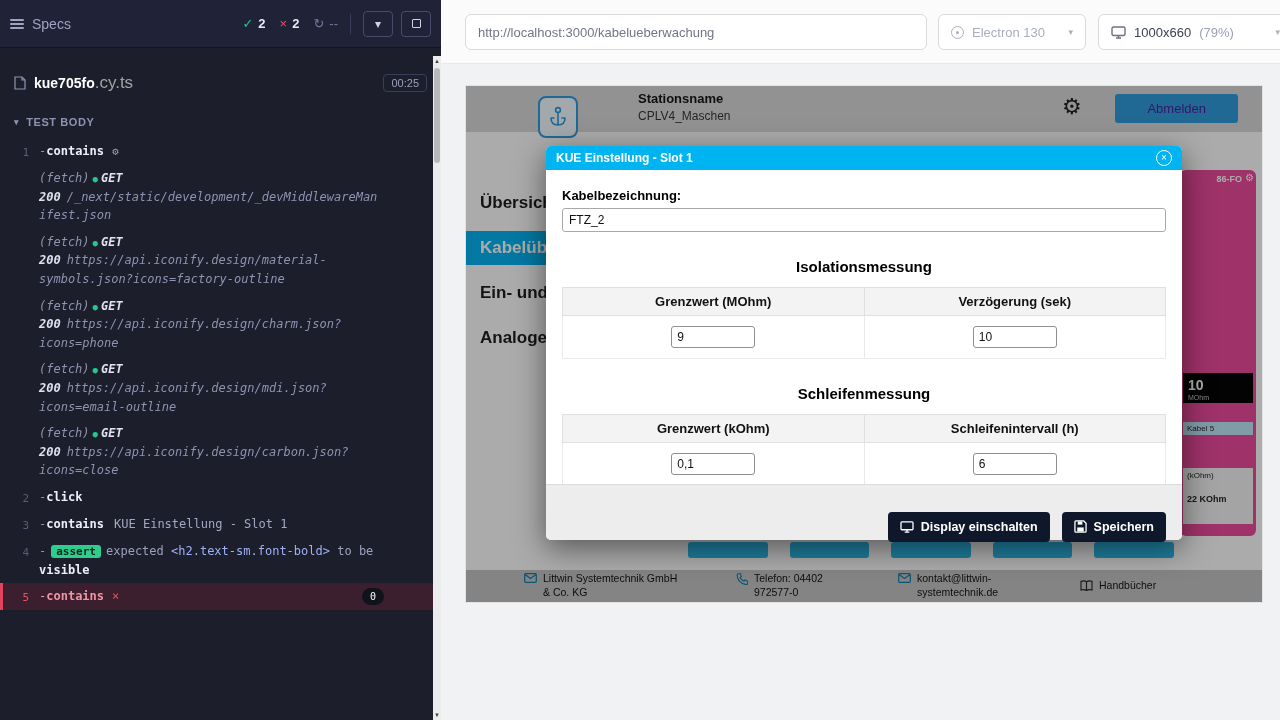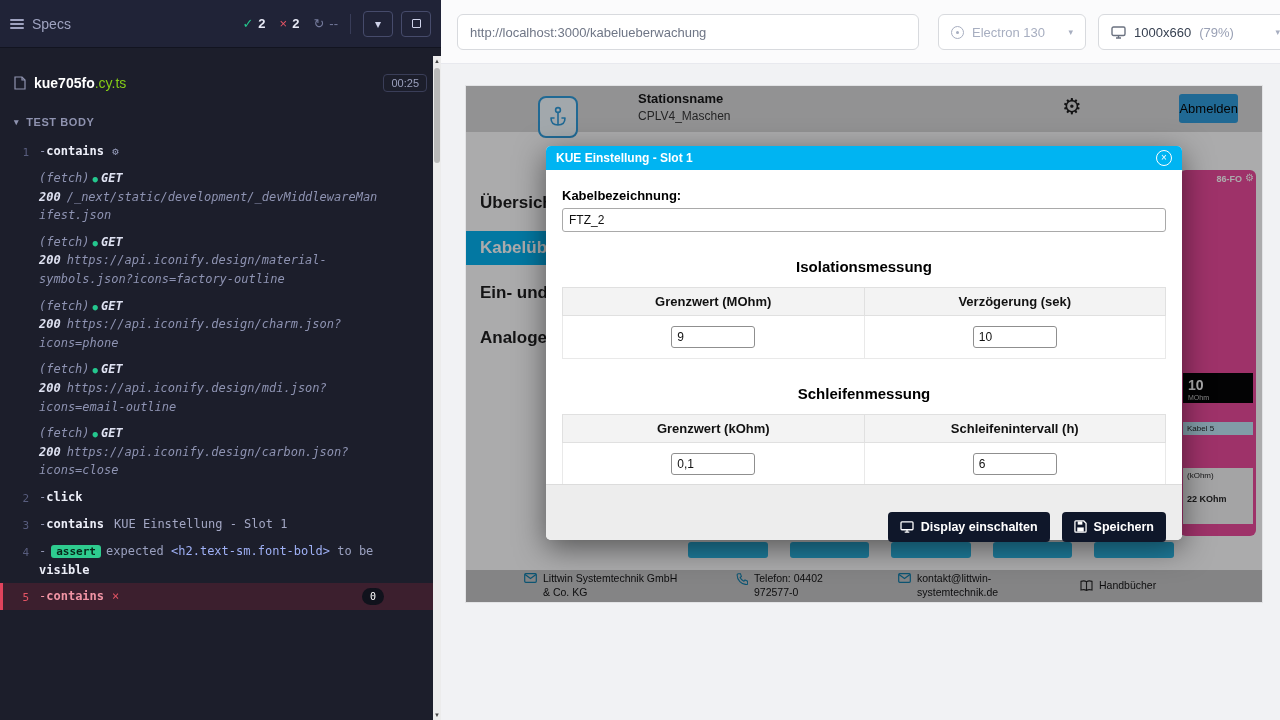--- a/index.html
+++ b/index.html
@@ -17,21 +17,21 @@
   .stat { display:flex; align-items:center; gap:5px; font-weight:bold; color:#e8eaf6; }
   .stat .ic { font-weight:normal; font-size:13px; }
   .pass .ic { color:#24c78e; } .failst .ic { color:#e45464; } .pend { color:#747a9b; font-weight:normal; }
   .vdiv { width:1px; height:20px; background:#383c58; margin:0 12px; }
   .ctrls { display:flex; gap:8px; }
   .ctrl { width:30px; height:26px; border:1px solid #464b6b; border-radius:4px; display:flex; align-items:center; justify-content:center; color:#cfd3ea; font-size:12px; cursor:pointer; }
   .stopsq { width:9px; height:9px; border:1.5px solid #cfd3ea; border-radius:1px; display:block; }
 
   .spec-row { display:flex; align-items:center; gap:8px; padding:0 14px; margin-top:18px; height:34px; }
   .spec-name { font-size:14px; font-weight:bold; color:#fff; }
-  .spec-ext { font-size:14px; color:#84cc16; }
+  .spec-ext { font-size:17px; color:#a3a3a3; }
   .spec-time { margin-left:auto; border:1px solid #3a3e58; border-radius:4px; padding:2px 7px; font-size:11px; color:#9ba0bd; }
 
   .testbody { margin-top:10px; padding:6px 14px; color:#8f93b0; font-size:11px; font-weight:bold; letter-spacing:0.6px; display:flex; align-items:center; gap:7px; cursor:pointer; }
   .tb-chev { font-size:9px; color:#8f93b0; }
 
   .cmdlog { font-family:"DejaVu Sans Mono",monospace; font-size:12px; line-height:1.55; padding-top:4px; }
   .cmd { display:flex; padding:4px 8px 4px 0; border-left:3px solid transparent; cursor:pointer; }
   .num { width:26px; flex:none; text-align:right; margin-right:10px; color:#585d7e; font-size:11px; padding-top:2px; }
   .cmd-body { flex:1; min-width:0; max-width:345px; color:#e8eaf6; }
   .dash { color:#8f93b0; }
@@ -54,39 +54,39 @@
   .countbadge { margin-left:auto; background:#10121c; color:#fff; border-radius:9px; padding:0 8px; height:17px; line-height:17px; font-size:10px; align-self:center; font-style:normal; }
 
   .rep-scroll { position:absolute; left:433px; top:56px; width:8px; bottom:0; background:#ececec; }
   .scr-arrow { position:absolute; left:0; width:8px; height:10px; color:#444; font-size:6px; text-align:center; line-height:10px; }
   .scr-up { top:0; } .scr-dn { bottom:0; }
   .scr-thumb { position:absolute; left:1px; top:12px; width:6px; height:95px; background:#b9b9b9; border-radius:3px; }
 
   
   .main { position:absolute; left:441px; top:0; right:0; bottom:0; background:#f1f2f4; }
   .topbar { position:absolute; left:0; top:0; right:0; height:64px; background:#fbfbfc; border-bottom:1px solid #e8e9ee; }
-  .urlbox { position:absolute; left:16px; top:14px; width:462px; height:36px; background:#fff; border:1px solid #d8dade; border-radius:6px; color:#6f7686; font-size:13px; padding:0 12px; font-family:"Liberation Sans",sans-serif; }
+  .urlbox { position:absolute; left:24px; top:14px; width:462px; height:36px; background:#fff; border:1px solid #d8dade; border-radius:6px; color:#6f7686; font-size:13px; padding:0 12px; font-family:"Liberation Sans",sans-serif; }
   .selbox { position:absolute; top:14px; height:36px; background:#fff; border:1px solid #d8dade; border-radius:6px; display:flex; align-items:center; gap:8px; padding:0 12px; cursor:pointer; }
   .browser-sel { left:497px; width:148px; color:#a7aec0; font-size:13px; }
   .vp-sel { left:657px; width:195px; font-size:13px; }
   .chev { margin-left:auto; font-size:9px; color:#a7aec0; }
   .atom { width:13px; height:13px; border:1.5px solid #a7aec0; border-radius:50%; position:relative; flex:none; }
   .atom::after { content:""; position:absolute; left:4px; top:4px; width:3px; height:3px; border-radius:50%; background:#a7aec0; }
   .vp-num { color:#374151; }
   .vp-zoom { color:#9aa1b5; }
 
   
   .app { position:absolute; left:25px; top:86px; width:796px; height:516px; background:#fff; overflow:hidden; box-shadow:0 0 0 1px rgba(0,0,0,0.06); }
   .app-header { position:absolute; left:0; top:0; right:0; height:46px; background:#dadada; }
   .logo { position:absolute; left:72px; top:10px; width:40px; height:42px; background:#f2faff; border:2px solid #2d9cdb; border-radius:8px; display:flex; align-items:center; justify-content:center; z-index:2; }
   .station { position:absolute; left:172px; top:5px; }
   .station-label { font-size:13px; font-weight:bold; color:#111; }
   .station-value { font-size:12px; color:#333; margin-top:3px; }
   .app-gear { position:absolute; left:596px; top:8px; font-size:22px; color:#1a1a1a; cursor:pointer; }
-  .logout-btn { position:absolute; right:24px; top:8px; background:#2d9cdb; color:#000000; font-size:13px; border:none; border-radius:3px; padding:7px 0; cursor:pointer; font-family:"Liberation Sans",sans-serif; }
+  .logout-btn { position:absolute; right:24px; top:8px; background:#2d9cdb; color:#4c1d95; font-size:13px; border:none; border-radius:3px; padding:7px 32px; cursor:pointer; font-family:"Liberation Sans",sans-serif; }
   .app-nav { position:absolute; left:0; top:100px; width:155px; }
   .nav-item { padding:7px 14px; font-size:17px; font-weight:bold; color:#1a1a1a; margin-bottom:11px; cursor:pointer; white-space:nowrap; }
   .nav-item.active { background:#00b2f0; color:#fff; }
 
   .bg-card { position:absolute; right:6px; top:84px; width:76px; height:366px; background:#ec4899; border-radius:6px; }
   .bg-card-label { position:absolute; top:4px; right:14px; color:#fff; font-size:9px; font-weight:bold; }
   .bg-card-gear { position:absolute; top:2px; right:2px; color:#fff; font-size:10px; }
   .bg-display { position:absolute; top:203px; left:3px; width:70px; height:30px; background:#000; color:#fff; padding:3px 5px; }
   .bg-display b { font-size:14px; } .bg-display i { font-size:7px; font-style:normal; display:block; color:#ccc; }
   .bg-cable { position:absolute; top:252px; left:3px; width:70px; background:#bfe9f7; color:#222; font-size:8px; padding:2px 4px; }

